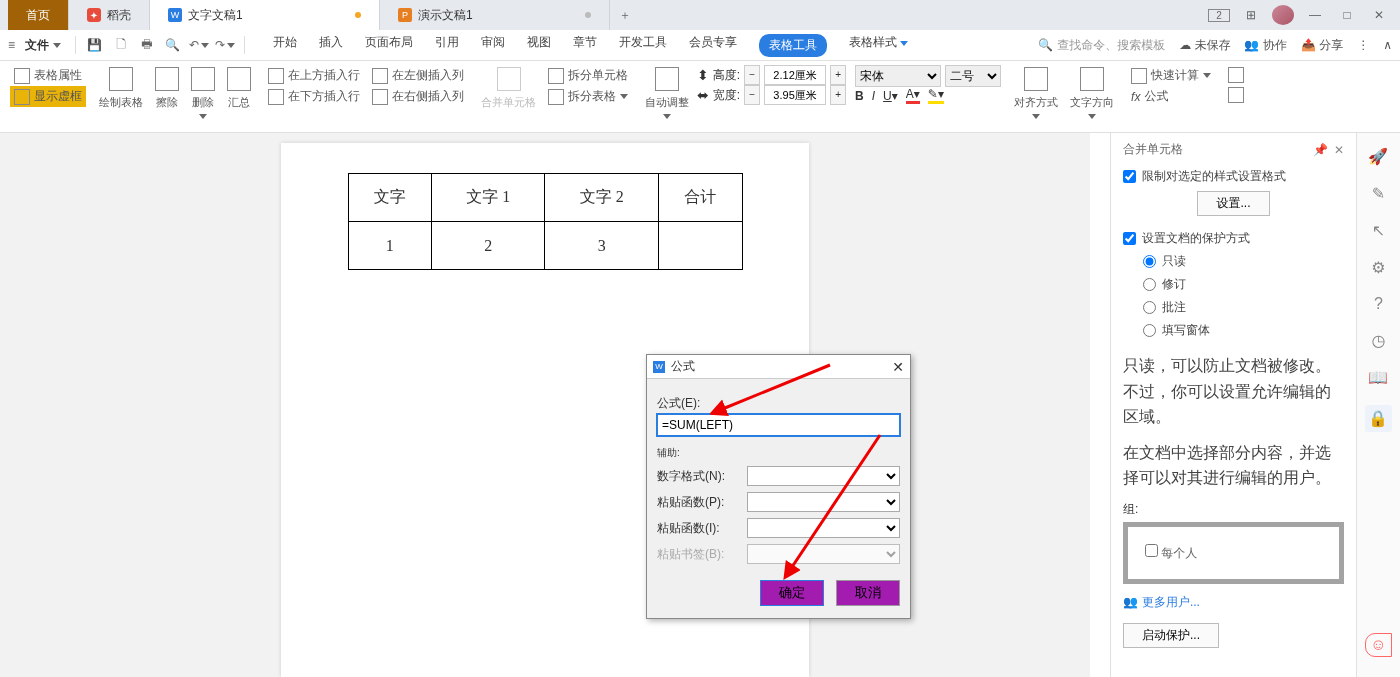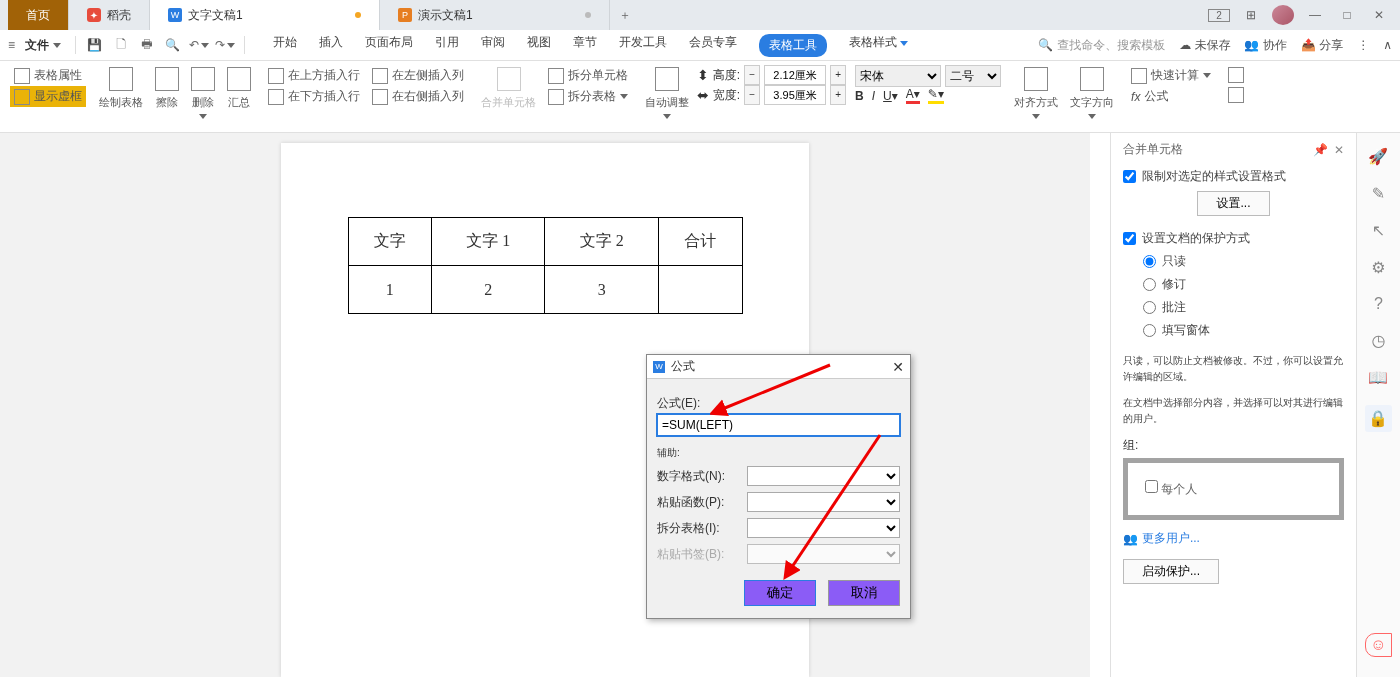--- a/index.html
+++ b/index.html
@@ -36,51 +36,51 @@
 .ribbon .btn { display: flex; align-items: center; gap: 4px; padding: 2px 4px; color: #555; cursor: pointer; white-space: nowrap; font-size: 12px; }
 .ribbon .btn svg, .ribbon .btn .ic { width: 16px; height: 16px; }
 .ribbon .btn-lg { flex-direction: column; font-size: 11px; padding: 2px 6px; align-items: center; }
 .ribbon .btn-lg .ic { width: 24px; height: 24px; }
 .ribbon .lbl-row { display: flex; align-items: center; gap: 4px; }
 .ribbon .num-input { width: 62px; height: 20px; border: 1px solid #ccc; text-align: center; font-size: 11px; }
 .ribbon select { height: 22px; border: 1px solid #ccc; font-size: 12px; }
 
 
 .doc-area { position: absolute; top: 133px; left: 0; right: 310px; bottom: 0; background: #f2f2f2; display: flex; justify-content: center; overflow: hidden; }
-.page { width: 528px; background: #fff; margin-top: 10px; padding: 74px 20px; box-shadow: 0 0 4px rgba(0,0,0,.15); }
+.page { width: 528px; background: #fff; margin-top: 10px; padding: 30px 20px; box-shadow: 0 0 4px rgba(0,0,0,.15); }
 .tbl { border-collapse: collapse; margin: 0 auto; width: 395px; }
 .tbl td { border: 1px solid #000; height: 48px; text-align: center; font-family: "SimSun", serif; font-size: 16px; }
 
 
 .dialog { position: absolute; left: 646px; top: 354px; width: 265px; background: #f0f0f0; border: 1px solid #888; box-shadow: 2px 2px 6px rgba(0,0,0,.3); }
 .dialog .titlebar { height: 24px; background: #fff; border-bottom: 1px solid #ccc; display: flex; align-items: center; padding: 0 6px; gap: 6px; }
 .dialog .titlebar .close { margin-left: auto; font-size: 14px; cursor: pointer; }
 .dialog .body { padding: 16px 10px 12px; }
 .dialog .body .lbl { font-size: 12px; margin-bottom: 2px; display: block; }
 .dialog .formula-in { width: 100%; height: 22px; border: 1px solid #2a7de1; outline: 1px solid #2a7de1; padding: 0 4px; font-size: 12px; }
 .dialog .aux-lbl { margin-top: 10px; font-size: 10px; }
 .dialog .row { display: flex; align-items: center; margin-top: 6px; gap: 12px; }
 .dialog .row label { width: 78px; font-size: 12px; }
 .dialog .row select, .dialog .row .combo { flex: 1; height: 20px; border: 1px solid #aaa; background: #fff; font-size: 12px; }
 .dialog .row.disabled label { color: #aaa; }
 .dialog .btns { display: flex; justify-content: flex-end; gap: 12px; margin-top: 16px; }
-.dialog .btns button { width: 72px; height: 26px; border: 1px solid #999; background: #8b5cf6; cursor: pointer; }
+.dialog .btns button { width: 64px; height: 26px; border: 1px solid #999; background: #a21caf; cursor: pointer; }
 .dialog .btns .ok { border: 1.5px solid #2a7de1; }
 
 
 .right-panel { position: absolute; top: 133px; right: 44px; width: 246px; bottom: 0; border-left: 1px solid #e0e0e0; background: #fff; padding: 8px 12px; }
 .right-panel h4 { font-size: 12px; font-weight: normal; color: #666; margin-bottom: 10px; display: flex; align-items: center; }
 .right-panel h4 .pin { margin-left: auto; color: #888; cursor: pointer; margin-right: 6px; }
 .right-panel h4 .x { color: #888; cursor: pointer; }
 .rp-section { margin-bottom: 14px; font-size: 12px; color: #444; }
 .rp-section label { display: flex; align-items: center; gap: 6px; margin-bottom: 6px; }
 .rp-section .radio-col { padding-left: 20px; }
 .rp-section .radio-col label { margin-bottom: 6px; }
 .rp-btn { display: block; margin: 6px auto; padding: 3px 18px; border: 1px solid #bbb; background: #fafafa; cursor: pointer; font-size: 12px; }
-.rp-desc { font-size: 10px; color: #444; line-height: 1.6; margin-bottom: 10px; }
+.rp-desc { font-size: 16px; color: #444; line-height: 1.6; margin-bottom: 10px; }
 .rp-box { border: 5px solid #a3a3a3; padding: 17px; font-size: 12px; color: #666; }
 .rp-link { color: #2a7de1; cursor: pointer; margin-top: 10px; display: flex; align-items: center; gap: 4px; }
 
 
 .side-bar { position: absolute; top: 133px; right: 0; width: 44px; bottom: 0; border-left: 1px solid #e0e0e0; display: flex; flex-direction: column; align-items: center; gap: 18px; padding-top: 14px; background: #fafafa; }
 .side-bar span { color: #888; cursor: pointer; font-size: 16px; }
 
 
 .arrow { position: absolute; pointer-events: none; }
 
@@ -326,21 +326,21 @@
     <div class="aux-lbl">辅助:</div>
     <div class="row">
       <label>数字格式(N):</label>
       <select></select>
     </div>
     <div class="row">
       <label>粘贴函数(P):</label>
       <select></select>
     </div>
     <div class="row">
-      <label>拆分表格(I):</label>
+      <label>粘贴函数(I):</label>
       <select></select>
     </div>
     <div class="row disabled">
       <label>粘贴书签(B):</label>
       <select disabled=""></select>
     </div>
     <div class="btns">
       <button class="ok">确定</button>
       <button>取消</button>
     </div>

